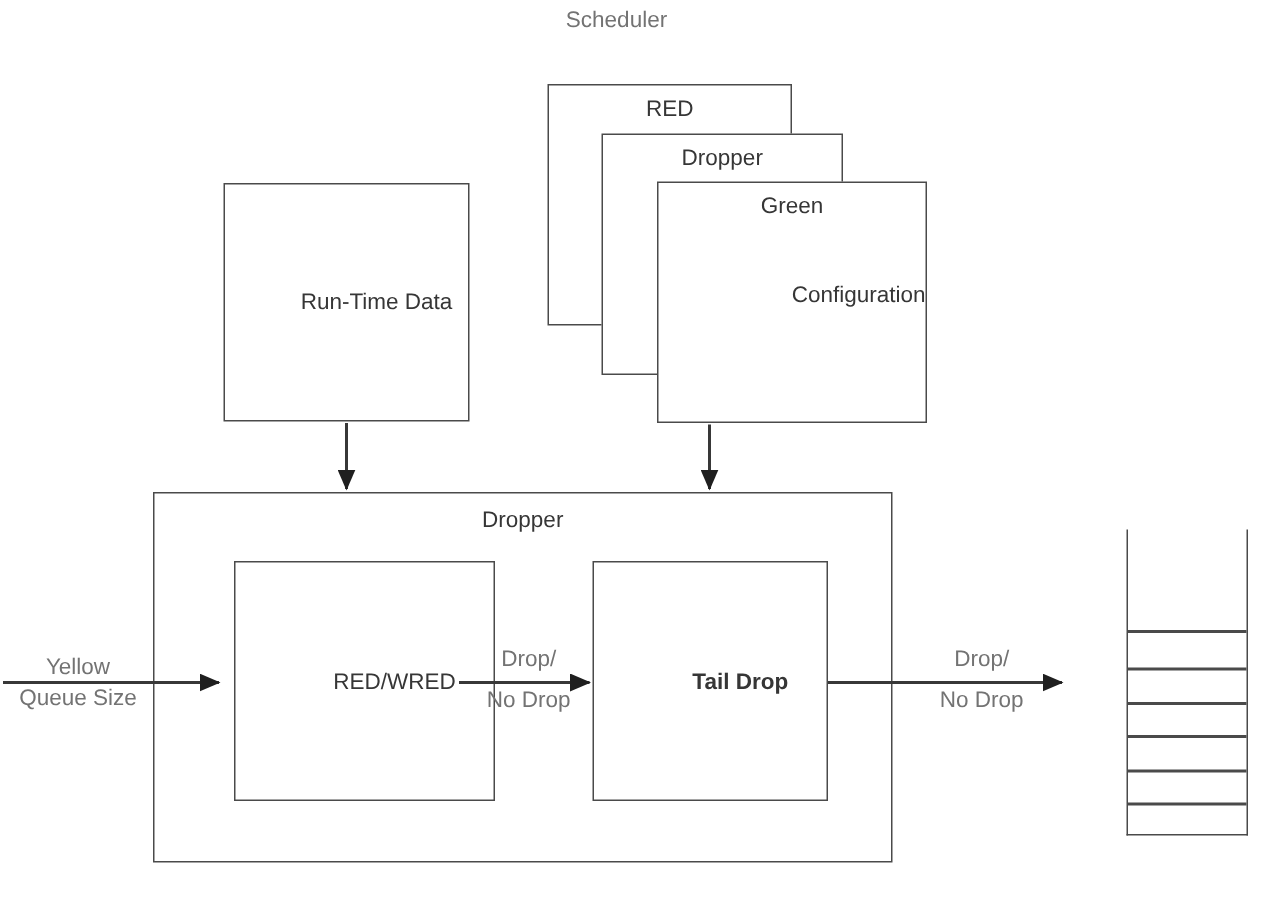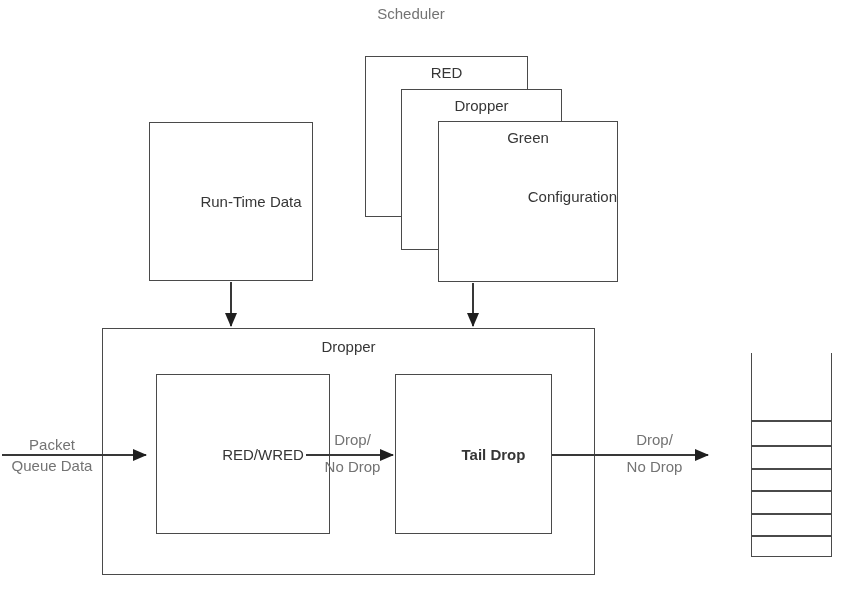--- a/index.html
+++ b/index.html
@@ -74,22 +74,22 @@
   <div class="box dropper-box">
     <span class="top-label">Dropper</span>
   </div>
   <div class="box center-label redwred-box">
     <span>RED/WRED</span>
   </div>
   <div class="box center-label taildrop-box">
     <span>Tail Drop</span>
   </div>
 
-  <div class="lbl current-lbl">Packet</div>
-  <div class="lbl queuesize-lbl">Queue Data</div>
+  <div class="lbl current-lbl">Yellow</div>
+  <div class="lbl queuesize-lbl">Queue Size</div>
 
   <div class="lbl mid-drop-lbl">Drop/</div>
   <div class="lbl mid-nodrop-lbl">No Drop</div>
 
   <div class="lbl out-drop-lbl">Drop/</div>
   <div class="lbl out-nodrop-lbl">No Drop</div>
 
   <div class="packet-queue">
     <div class="slot-line" style="top:67px"></div>
     <div class="slot-line" style="top:92px"></div>

